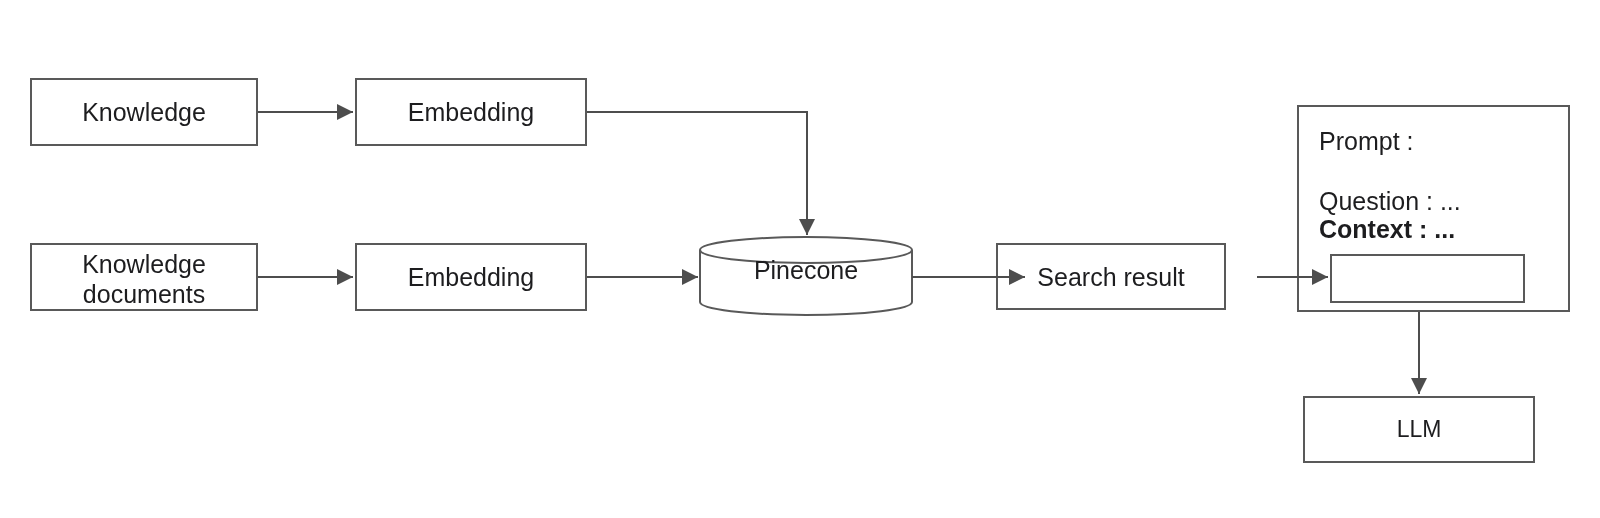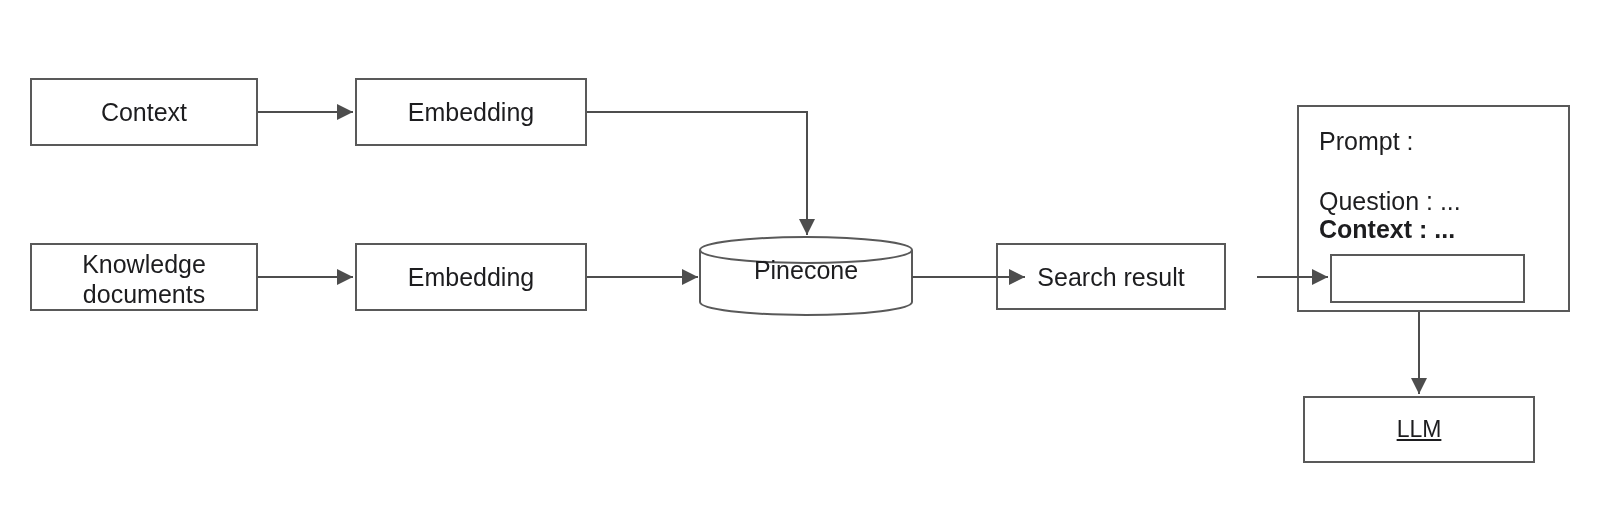--- a/index.html
+++ b/index.html
@@ -23,21 +23,21 @@
     text-align: center;
     font-size: 25px;
     line-height: 30px;
     color: #1d1d1f;
   }
   .node-question        { left: 30px;  top: 78px;  width: 228px; height: 68px; }
   .node-embedding-top   { left: 355px; top: 78px;  width: 232px; height: 68px; }
   .node-knowledge       { left: 30px;  top: 243px; width: 228px; height: 68px; padding: 0 28px; align-items: flex-end; }
   .node-embedding-bottom{ left: 355px; top: 243px; width: 232px; height: 68px; }
   .node-search-result   { left: 996px; top: 243px; width: 230px; height: 67px; }
-  .node-llm             { left: 1303px; top: 396px; width: 232px; height: 67px; font-size: 23px; line-height: 27px; flex-direction: row; text-decoration: underline; }
+  .node-llm             { left: 1303px; top: 396px; width: 232px; height: 67px; font-size: 23px; line-height: 27px; flex-direction: row; }
 
   .pinecone-label {
     position: absolute;
     left: 700px; top: 240px; width: 212px; height: 60px;
     display: flex; align-items: center; justify-content: center;
     font-size: 25px; color: #1d1d1f;
   }
 
   .prompt-box {
     position: absolute;
@@ -71,21 +71,21 @@
     left: 0; top: 0;
     pointer-events: none;
   }
 </style>
 </head>
 <body>
 
 <div class="canvas">
 
   <div class="node node-question">
-    <span>Context</span>
+    <span>Knowledge</span>
   </div>
 
   <div class="node node-embedding-top">
     <span>Embedding</span>
   </div>
 
   <div class="node node-knowledge">
     <span>Knowledge documents</span>
   </div>
 

